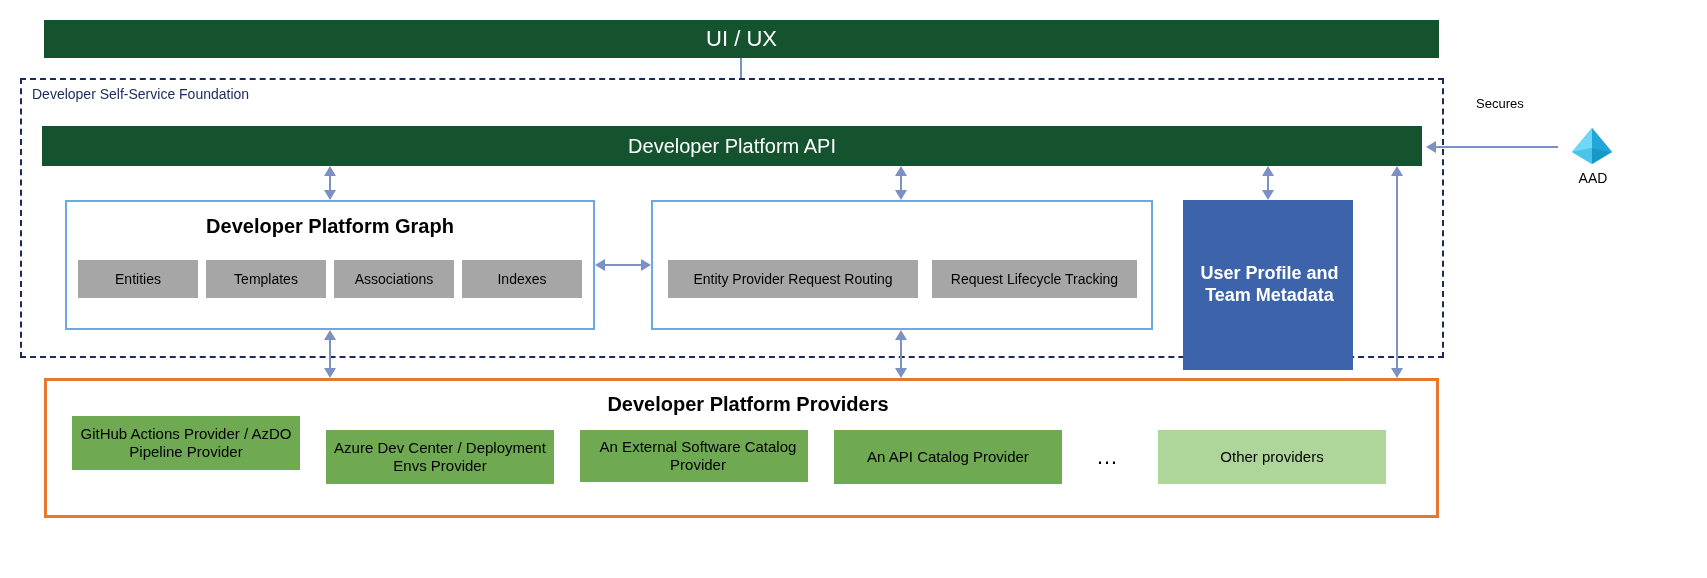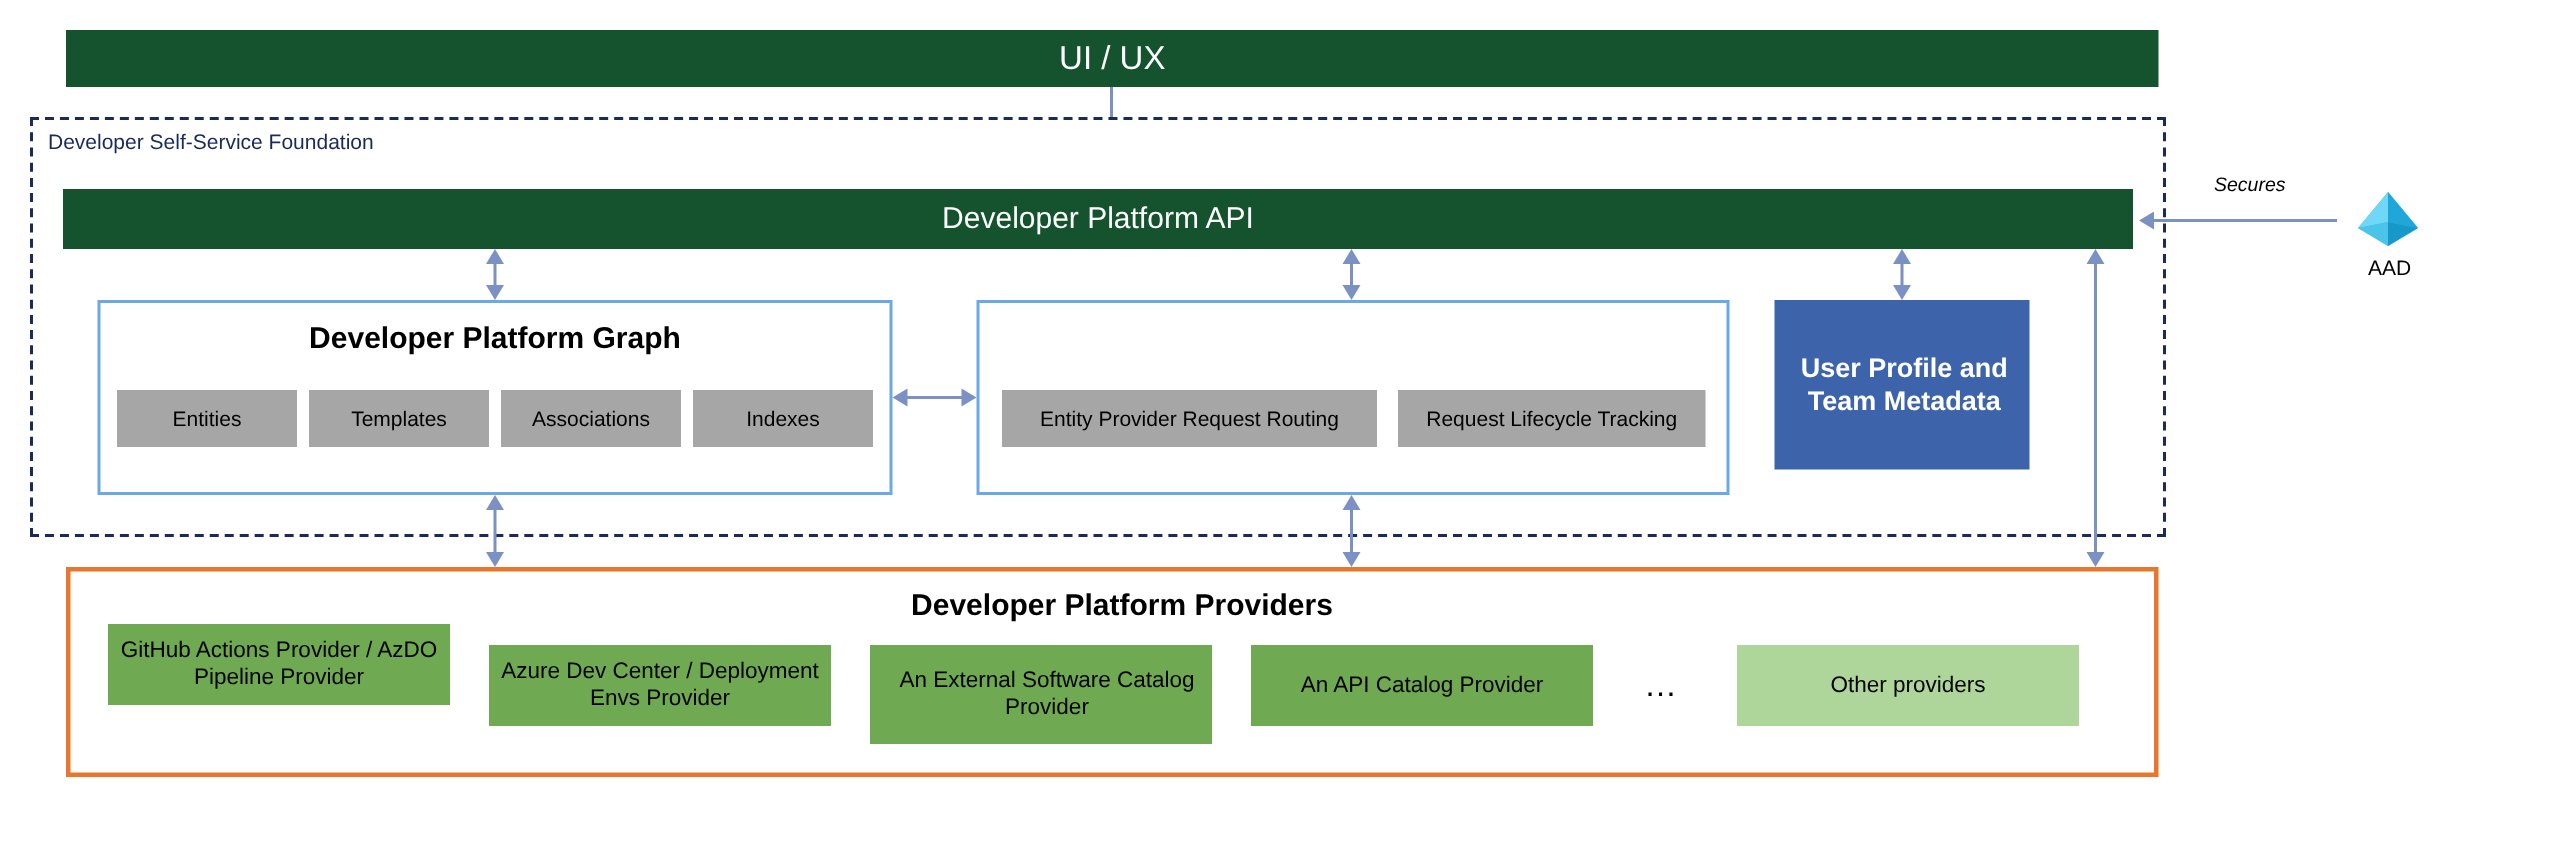--- a/index.html
+++ b/index.html
@@ -162,38 +162,38 @@
     </div>
 
   <div class="arrow-line" style="left:900px; top:174px; width:2px; height:18px;"></div>
   <div class="arrow-head ah-up" style="left:895px; top:166px;"></div>
   <div class="arrow-head ah-down" style="left:895px; top:190px;"></div>
 
   <div class="arrow-line" style="left:603px; top:264px; width:40px; height:2px;"></div>
   <div class="arrow-head ah-left" style="left:595px; top:259px;"></div>
   <div class="arrow-head ah-right" style="left:641px; top:259px;"></div>
 
-  <div class="box blue-solid" style="left:1183px; top:200px; width:170px; height:113px;padding-left:11px;">
+  <div class="box blue-solid" style="left:1183px; top:200px; width:170px; height:170px;padding-left:11px;">
     <span>User Profile and Team Metadata</span>
   </div>
 
   <div class="arrow-line" style="left:1267px; top:174px; width:2px; height:18px;"></div>
   <div class="arrow-head ah-up" style="left:1262px; top:166px;"></div>
   <div class="arrow-head ah-down" style="left:1262px; top:190px;"></div>
 
   <div class="orange-box" style="position:absolute; left:44px; top:378px; width:1395px; height:140px;"></div>
   <div class="orange-title" style="left:548px; top:393px; width:400px; text-align:center;">Developer Platform Providers</div>
 
   <div class="box green-box" style="left:72px;  top:416px; width:228px; height:54px;">
       <span>GitHub Actions Provider / AzDO Pipeline Provider</span>
     </div>
   <div class="box green-box" style="left:326px; top:430px; width:228px; height:54px;">
       <span>Azure Dev Center / Deployment Envs Provider</span>
     </div>
-  <div class="box green-box" style="left:580px; top:430px; width:228px; height:66px;padding-left:12px;">
+  <div class="box green-box" style="left:580px; top:430px; width:228px; height:52px;padding-left:12px;">
       <span>An External Software Catalog Provider</span>
     </div>
   <div class="box green-box" style="left:834px; top:430px; width:228px; height:54px;">
       <span>An API Catalog Provider</span>
     </div>
   <div class="ellipsis" style="left:1096px; top:444px;">…</div>
   <div class="box green-box green-light" style="left:1158px; top:430px; width:228px; height:54px;">
       <span>Other providers</span>
     </div>
 
@@ -202,21 +202,21 @@
   <div class="arrow-head ah-down" style="left:324px; top:368px;"></div>
 
   <div class="arrow-line" style="left:900px; top:338px; width:2px; height:32px;"></div>
   <div class="arrow-head ah-up" style="left:895px; top:330px;"></div>
   <div class="arrow-head ah-down" style="left:895px; top:368px;"></div>
 
   <div class="arrow-line" style="left:1396px; top:174px; width:2px; height:196px;"></div>
   <div class="arrow-head ah-up" style="left:1391px; top:166px;"></div>
   <div class="arrow-head ah-down" style="left:1391px; top:368px;"></div>
 
-  <div class="secures-label" style="left:1476px; top:115px;font-style:italic;">Secures</div>
+  <div class="secures-label" style="left:1476px; top:96px;">Secures</div>
   <div class="arrow-line" style="left:1434px; top:146px; width:124px; height:2px;"></div>
   <div class="arrow-head ah-left" style="left:1426px; top:141px;"></div>
 
   <svg class="aad-icon" style="left:1568px; top:126px;" viewBox="0 0 48 40">
     <polygon points="24,2 44,26 24,38 4,26" fill="#37c6f0"></polygon>
     <polygon points="24,2 44,26 24,22" fill="#20a6d8"></polygon>
     <polygon points="24,2 4,26 24,22" fill="#6fd8f7"></polygon>
     <polygon points="4,26 24,38 24,22" fill="#4bc4ea"></polygon>
     <polygon points="44,26 24,38 24,22" fill="#1898c9"></polygon>
   </svg>

